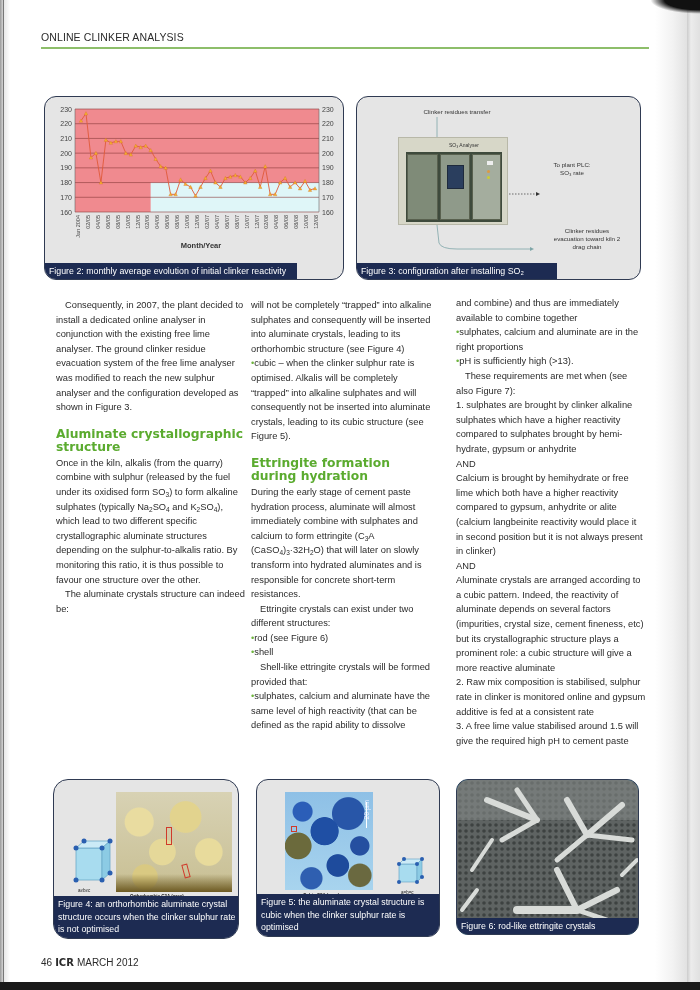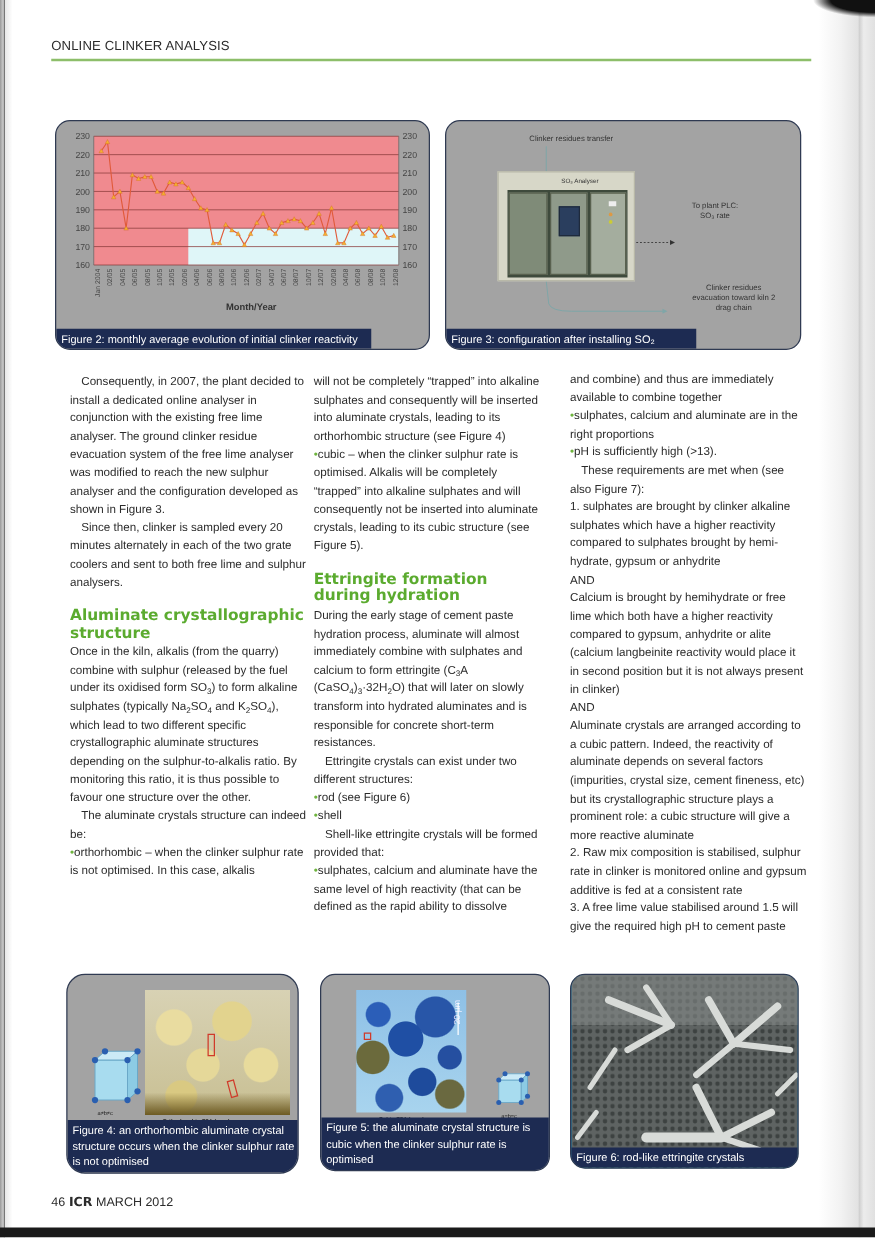--- a/index.html
+++ b/index.html
@@ -7,21 +7,21 @@
   body { font-family: "Liberation Sans", "DejaVu Sans", sans-serif; color: #2a2a2a; position: relative; }
   .page { position: absolute; left: 0; top: 0; width: 700px; height: 990px; background: #fff; }
   .left-edge { position: absolute; left: 0; top: 0; width: 10px; height: 990px; background: linear-gradient(to right, #9a9a9a, #e8e8e8 40%, #fff); }
   .left-edge::after { content: ""; position: absolute; left: 3px; top: 0; width: 1px; height: 990px; background: #777; }
   .right-curl { position: absolute; right: 0; top: 0; width: 45px; height: 990px; background: linear-gradient(to right, #fff, #f2f2f2 40%, #e2e2e2 70%, #cfcfcf 72%, #ececec 80%, #e0e0e0); }
   .top-dark { position: absolute; right: 0; top: 0; width: 50px; height: 14px; background: radial-gradient(ellipse at 100% 0%, #111 50%, transparent 70%); }
   .bottom-dark { position: absolute; left: 0; bottom: 0; width: 700px; height: 8px; background: #1a1a1a; }
   .header-title { position: absolute; left: 41px; top: 31px; font-size: 10.5px; letter-spacing: 0.1px; color: #2b2b2b; }
   .header-rule { position: absolute; left: 41px; top: 47px; width: 608px; height: 2px; background: #8dbe6a; }
 
-  .figbox { position: absolute; border: 1.5px solid #2f3a52; border-radius: 12px; background: #a3a3a3; overflow: hidden; }
+  .figbox { position: absolute; border: 1.5px solid #2f3a52; border-radius: 12px; background: #e5e5e5; overflow: hidden; }
   .caption { position: absolute; background: #1d2b52; color: #fff; font-size: 8.8px; line-height: 11px; padding: 2px 4px; }
 
   
   #fig2 { left: 44px; top: 96px; width: 300px; height: 184px; }
   #fig2 .caption { left: 0; bottom: 0; width: 252px; height: 16px; line-height: 12px; }
   .chart-svg { position: absolute; left: 0; top: 0; }
 
   
   #fig3 { left: 356px; top: 96px; width: 285px; height: 184px; }
   #fig3 .caption { left: 0; bottom: 0; width: 200px; height: 16px; line-height: 12px; }
@@ -209,25 +209,23 @@
     <div class="f3-label" style="left:180px;top:130px;width:100px;">
       <div>Clinker residues</div>
       <div>evacuation toward kiln 2</div>
       <div>drag chain</div>
     </div>
     <div class="caption">Figure 3: configuration after installing SO₂ analyser</div>
   </div>
 
   <div class="col" id="col1">
     <p class="indent">Consequently, in 2007, the plant decided to install a dedicated online analyser in conjunction with the existing free lime analyser. The ground clinker residue evacuation system of the free lime analyser was modified to reach the new sulphur analyser and the configuration developed as shown in Figure 3.</p>
-    <p class="indent">Since then, clinker is sampled every 20 minutes alternately in each of the two grate coolers and sent to both free lime and sulphur analysers.</p>
     <h2>Aluminate crystallographic structure</h2>
     <p><span>Once in the kiln, alkalis (from the quarry) combine with sulphur (released by the fuel under its oxidised form SO</span><sub>3</sub><span>) to form alkaline sulphates (typically Na</span><sub>2</sub><span>SO</span><sub>4</sub><span> and K</span><sub>2</sub><span>SO</span><sub>4</sub><span>), which lead to two different specific crystallographic aluminate structures depending on the sulphur-to-alkalis ratio. By monitoring this ratio, it is thus possible to favour one structure over the other.</span></p>
     <p class="indent">The aluminate crystals structure can indeed be:</p>
-    <p class="bullet">orthorhombic – when the clinker sulphur rate is not optimised. In this case, alkalis</p>
   </div>
 
   <div class="col" id="col2">
     <p>will not be completely “trapped” into alkaline sulphates and consequently will be inserted into aluminate crystals, leading to its orthorhombic structure (see Figure 4)</p>
     <p class="bullet">cubic – when the clinker sulphur rate is optimised. Alkalis will be completely “trapped” into alkaline sulphates and will consequently not be inserted into aluminate crystals, leading to its cubic structure (see Figure 5).</p>
     <h2>Ettringite formation during hydration</h2>
     <p><span>During the early stage of cement paste hydration process, aluminate will almost immediately combine with sulphates and calcium to form ettringite (C</span><sub>3</sub><span>A (CaSO</span><sub>4</sub><span>)</span><sub>3</sub><span>·32H</span><sub>2</sub><span>O) that will later on slowly transform into hydrated aluminates and is responsible for concrete short-term resistances.</span></p>
     <p class="indent">Ettringite crystals can exist under two different structures:</p>
     <p class="bullet">rod (see Figure 6)</p>
     <p class="bullet">shell</p>

